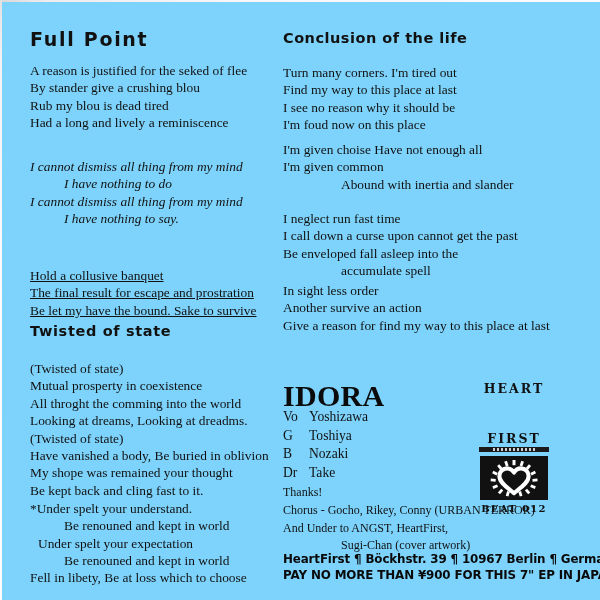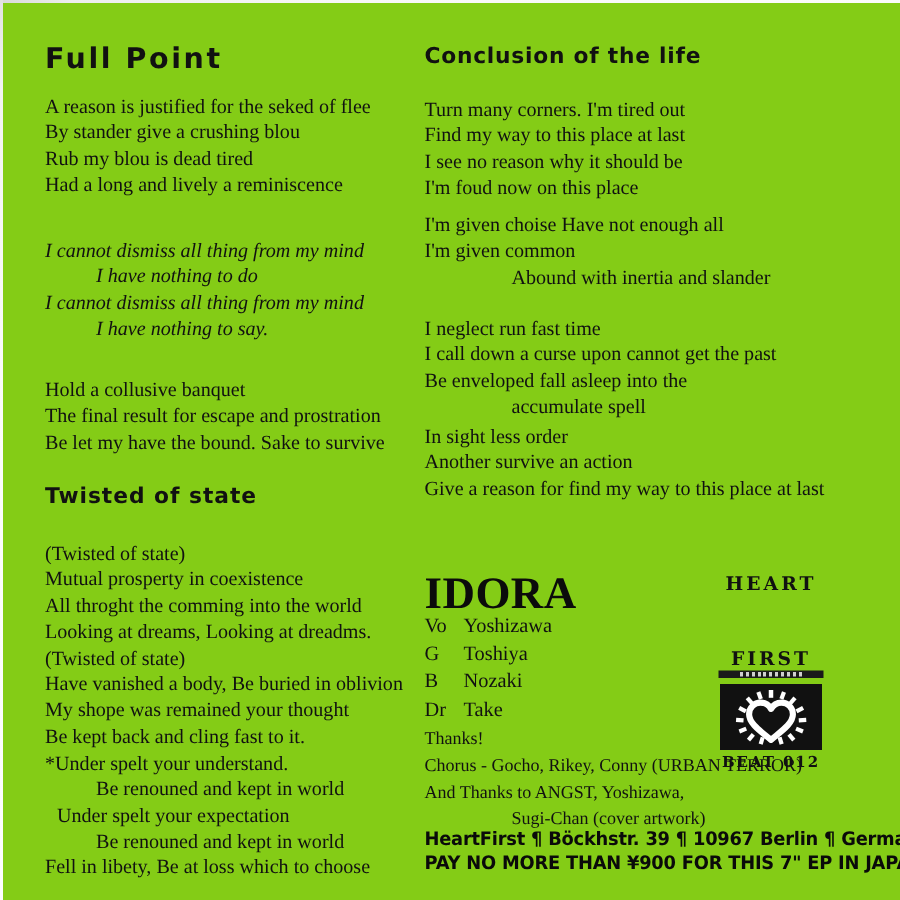--- a/index.html
+++ b/index.html
@@ -14,21 +14,21 @@
     overflow: hidden;
     font-family: "Liberation Serif", "DejaVu Serif", serif;
     color: #0d0d0d;
     -webkit-font-smoothing: antialiased;
   }
 
   #sheet {
     position: relative;
     width: 600px;
     height: 600px;
-    background: #84cc16;
+    background: #7dd3fc;
     box-sizing: border-box;
   }
   
   #scan-edge-top {
     position: absolute;
     top: 0; left: 0;
     width: 600px; height: 2px;
     background: linear-gradient(to right, #d9d9d9 0%, #ededed 8%, #f7f7f7 40%, #fbfbfb 100%);
   }
   #scan-edge-left {
@@ -69,21 +69,21 @@
     white-space: nowrap;
   }
   .lyric-line { display: block; }
   .lyric-line.indent-1 { padding-left: 34px; }
   .lyric-line.indent-2 { padding-left: 58px; }
   .lyric-line.indent-small { padding-left: 8px; }
 
   
   #block-full-point-1   { top: 62px;  }
   #block-full-point-2   { top: 158px; font-style: italic; }
-  #block-full-point-3   { top: 251px; }
+  #block-full-point-3   { top: 267px; text-decoration: underline; }
   #block-twisted-1      { top: 360px; }
   #block-twisted-2      { top: 500px; }
   #block-twisted-3      { top: 569px; }
 
   
   #block-conclusion-1   { top: 64px;  }
   #block-conclusion-2   { top: 141px; }
   #block-conclusion-3   { top: 210px; }
   #block-conclusion-4   { top: 282px; }
 
@@ -297,21 +297,21 @@
       </div>
       <div class="member-row">
         <span class="member-role">Dr</span>
         <span class="member-name">Take</span>
       </div>
     </div>
 
     <div id="thanks">
       <span class="thanks-line">Thanks!</span>
       <span class="thanks-line">Chorus - Gocho, Rikey, Conny (URBAN TERROR)</span>
-      <span class="thanks-line">And Thanks to ANGST, Yoshizawa,</span>
+      <span class="thanks-line">And Under to ANGST, HeartFirst,</span>
       <span class="thanks-line indent-2">Sugi-Chan (cover artwork)</span>
     </div>
 
     <div id="label-footer">
       <span class="footer-line">HeartFirst ¶ Böckhstr. 39 ¶ 10967 Berlin ¶ Germany</span>
       <span class="footer-line">PAY NO MORE THAN ¥900 FOR THIS 7" EP IN JAPAN</span>
     </div>
 
   </div>
 

